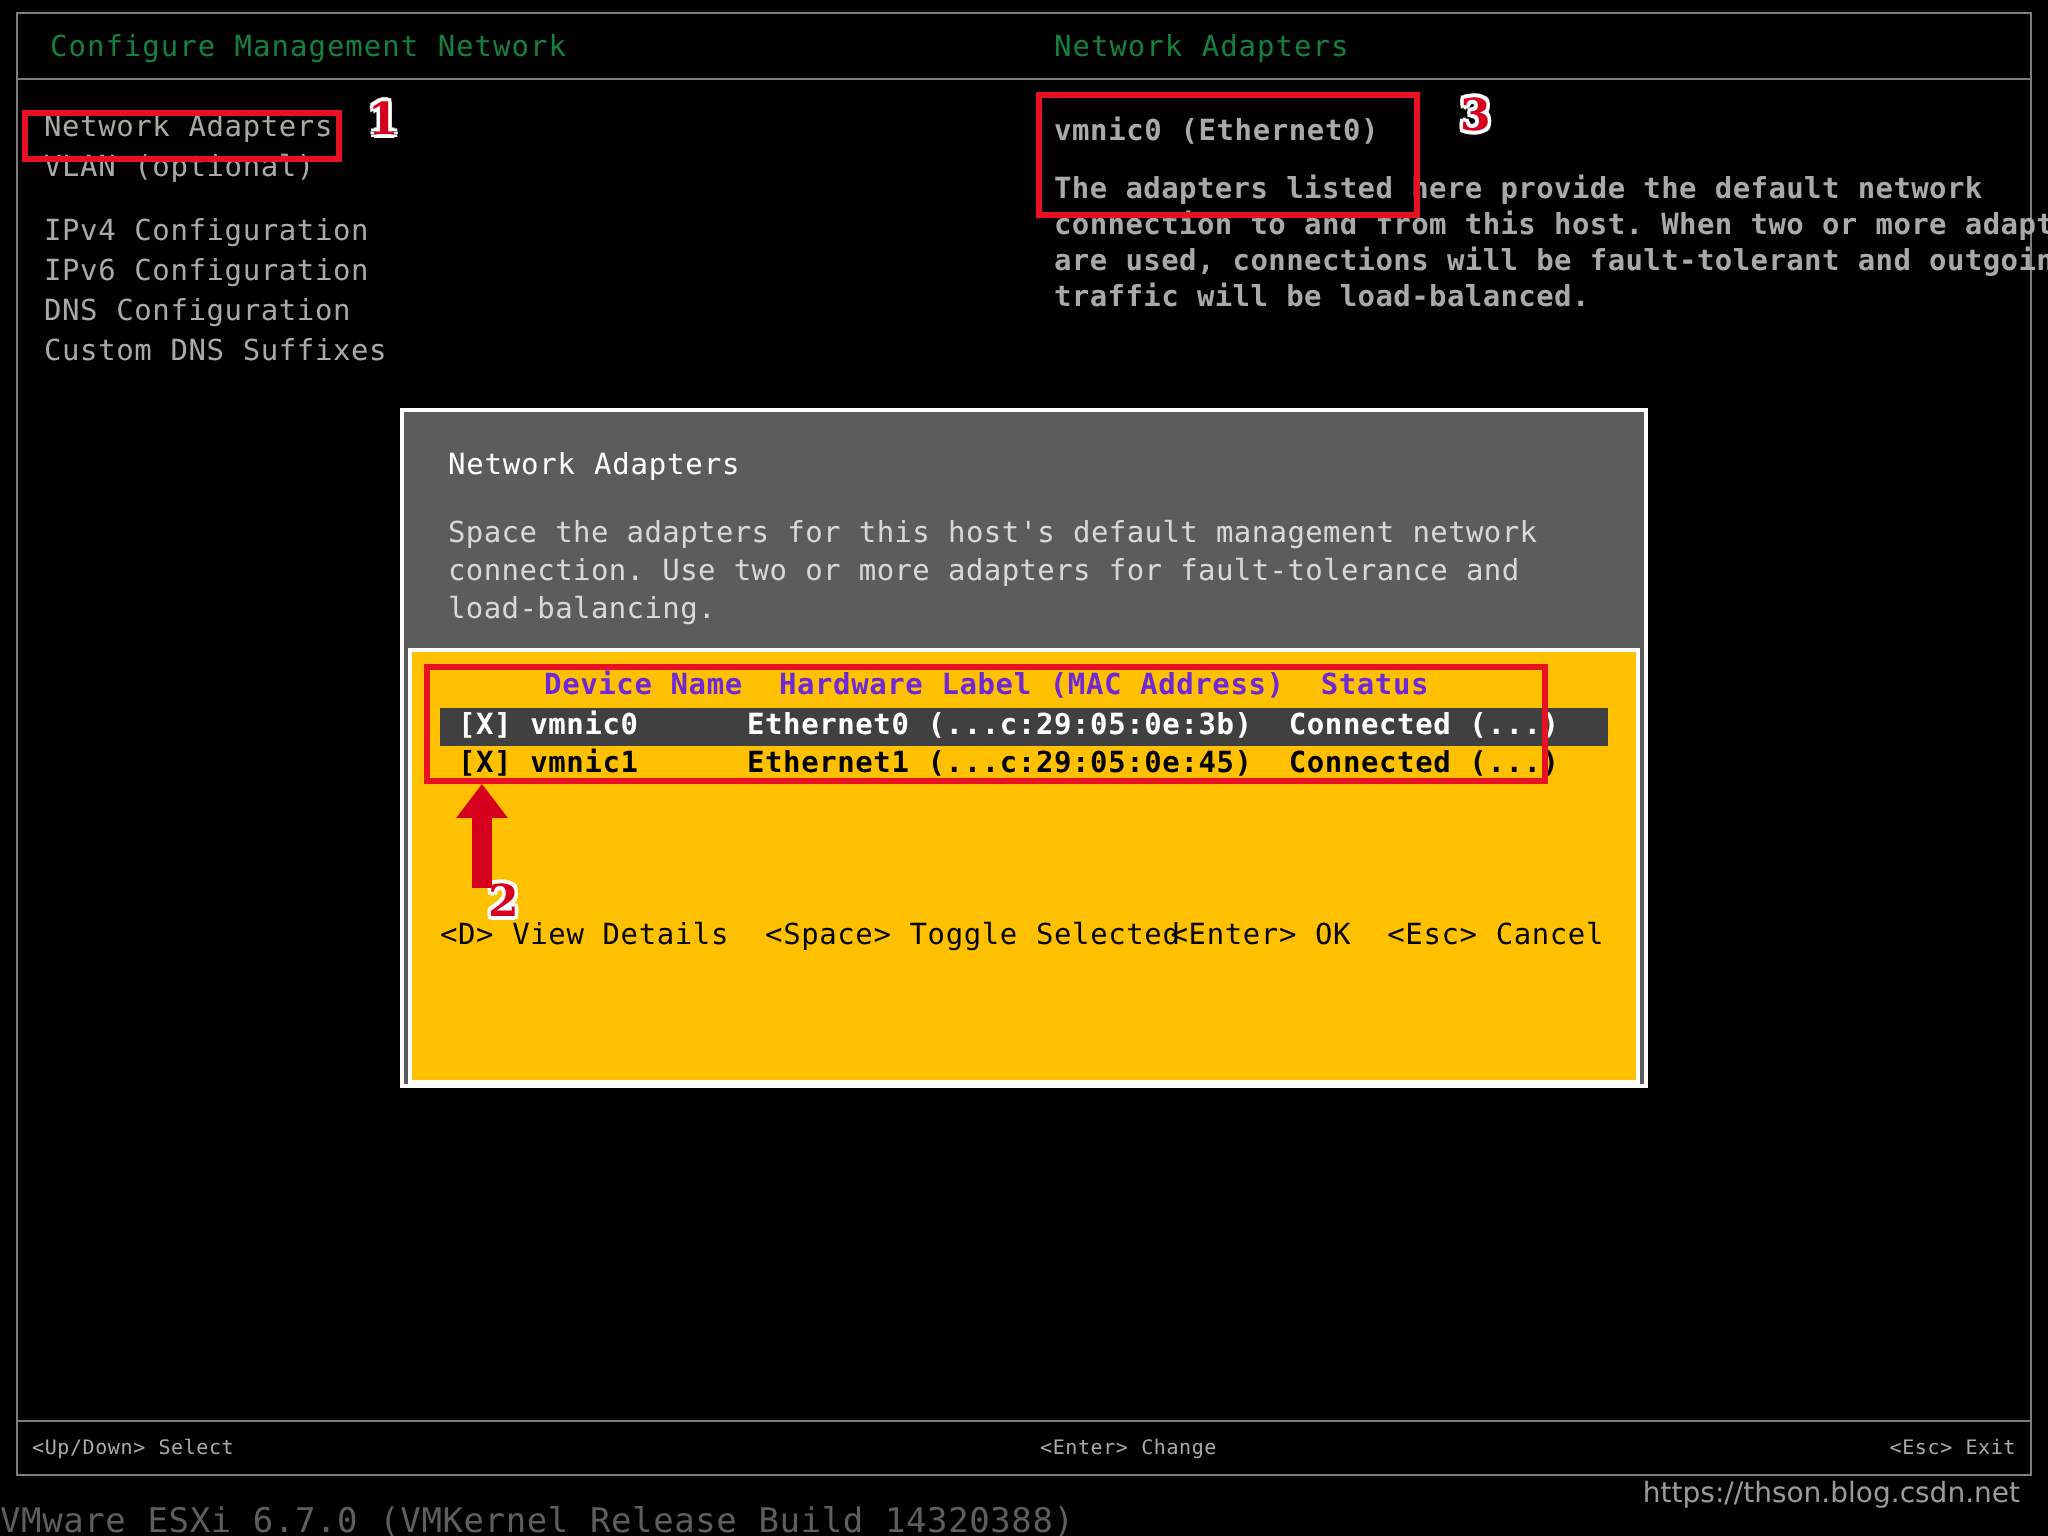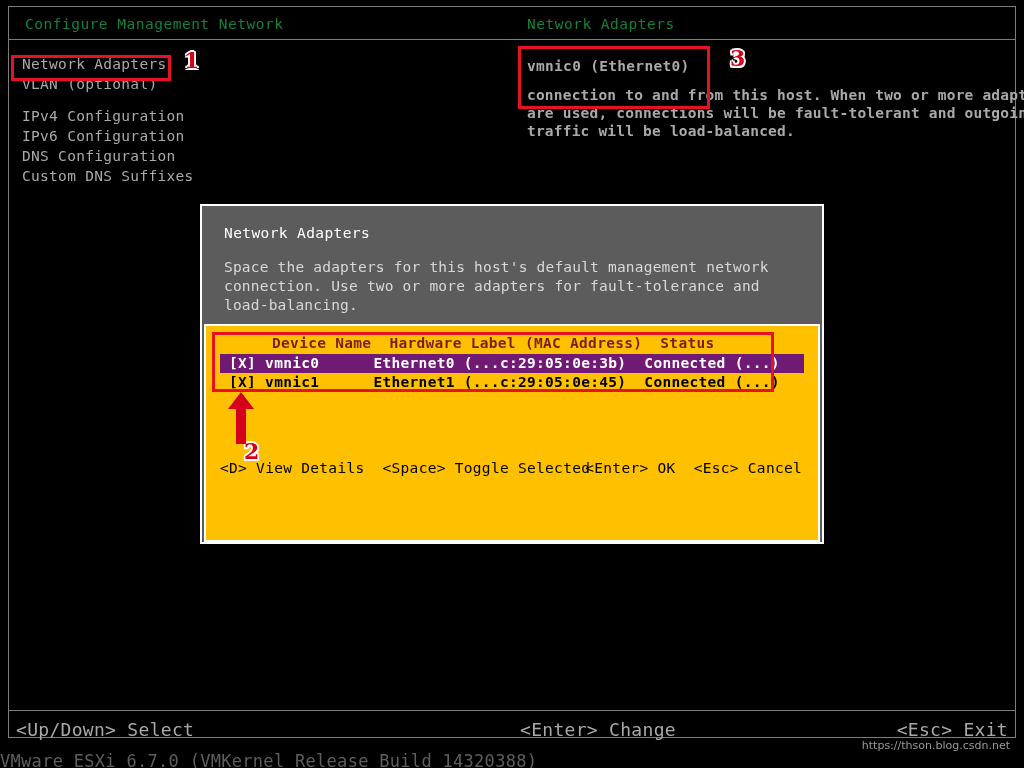--- a/index.html
+++ b/index.html
@@ -132,41 +132,41 @@
     height: 218px;
     background: #ffc000;
     border: 2px solid #ffffff;
     box-sizing: border-box;
   }
   #table-head {
     position: absolute;
     left: 48px;
     top: 9px;
     font-size: 14.5px;
-    color: #7f1d1d;
+    color: #6d28d9;
     white-space: pre;
     font-weight: bold;
     letter-spacing: 0.3px;
   }
   .table-row {
     position: absolute;
     left: 14px;
     width: 584px;
     height: 19px;
     font-size: 14.5px;
     white-space: pre;
     font-weight: bold;
     letter-spacing: 0.3px;
     color: #000000;
     box-sizing: border-box;
     padding-left: 9px;
     line-height: 19px;
   }
   .table-row.selected {
-    background: #701a75;
+    background: #404040;
     color: #ffffff;
   }
   #row-0 { top: 28px; }
   #row-1 { top: 47px; }
 
   #dialog-footer {
     position: absolute;
     left: 14px;
     bottom: 16px;
     width: 584px;
@@ -183,21 +183,21 @@
     position: absolute;
     left: 9px;
     top: 710px;
     width: 1006px;
     height: 1px;
     background: #7d7d7d;
   }
   .status-item {
     position: absolute;
     top: 719px;
-    font-size: 18px;
+    font-size: 10px;
     color: #a9a9a9;
     white-space: pre;
     letter-spacing: 0.3px;
   }
   #status-left   { left: 16px; }
   #status-center { left: 520px; }
   #status-right  { right: 16px; }
 
   #version-line {
     position: absolute;
@@ -207,21 +207,21 @@
     text-align: left;
     font-size: 17px;
     color: #5e5e5e;
     white-space: pre;
     letter-spacing: 0.3px;
   }
   #watermark {
     position: absolute;
     right: 14px;
     top: 739px;
-    font-size: 11px;
+    font-size: 14px;
     color: #9a9a9a;
     font-family: "DejaVu Sans", "Liberation Sans", sans-serif;
     white-space: pre;
   }
 
   
   .anno-box {
     position: absolute;
     border: 3px solid #e81123;
     box-sizing: border-box;
@@ -272,20 +272,21 @@
   <div class="menu-gap"></div>
   <div class="menu-item">IPv4 Configuration</div>
   <div class="menu-item">IPv6 Configuration</div>
   <div class="menu-item">DNS Configuration</div>
   <div class="menu-item">Custom DNS Suffixes</div>
 </div>
 
 <div id="right-panel">
   <div class="adapter-line">vmnic0 (Ethernet0)</div>
   <div id="right-desc">
+    <div class="desc-line">The adapters listed here provide the default network</div>
     <div class="desc-line">connection to and from this host. When two or more adapters</div>
     <div class="desc-line">are used, connections will be fault-tolerant and outgoing</div>
     <div class="desc-line">traffic will be load-balanced.</div>
   </div>
 </div>
 
 <div id="dialog">
   <div id="dialog-title">Network Adapters</div>
   <div id="dialog-desc">
     <div class="dlg-desc-line">Space the adapters for this host's default management network</div>

